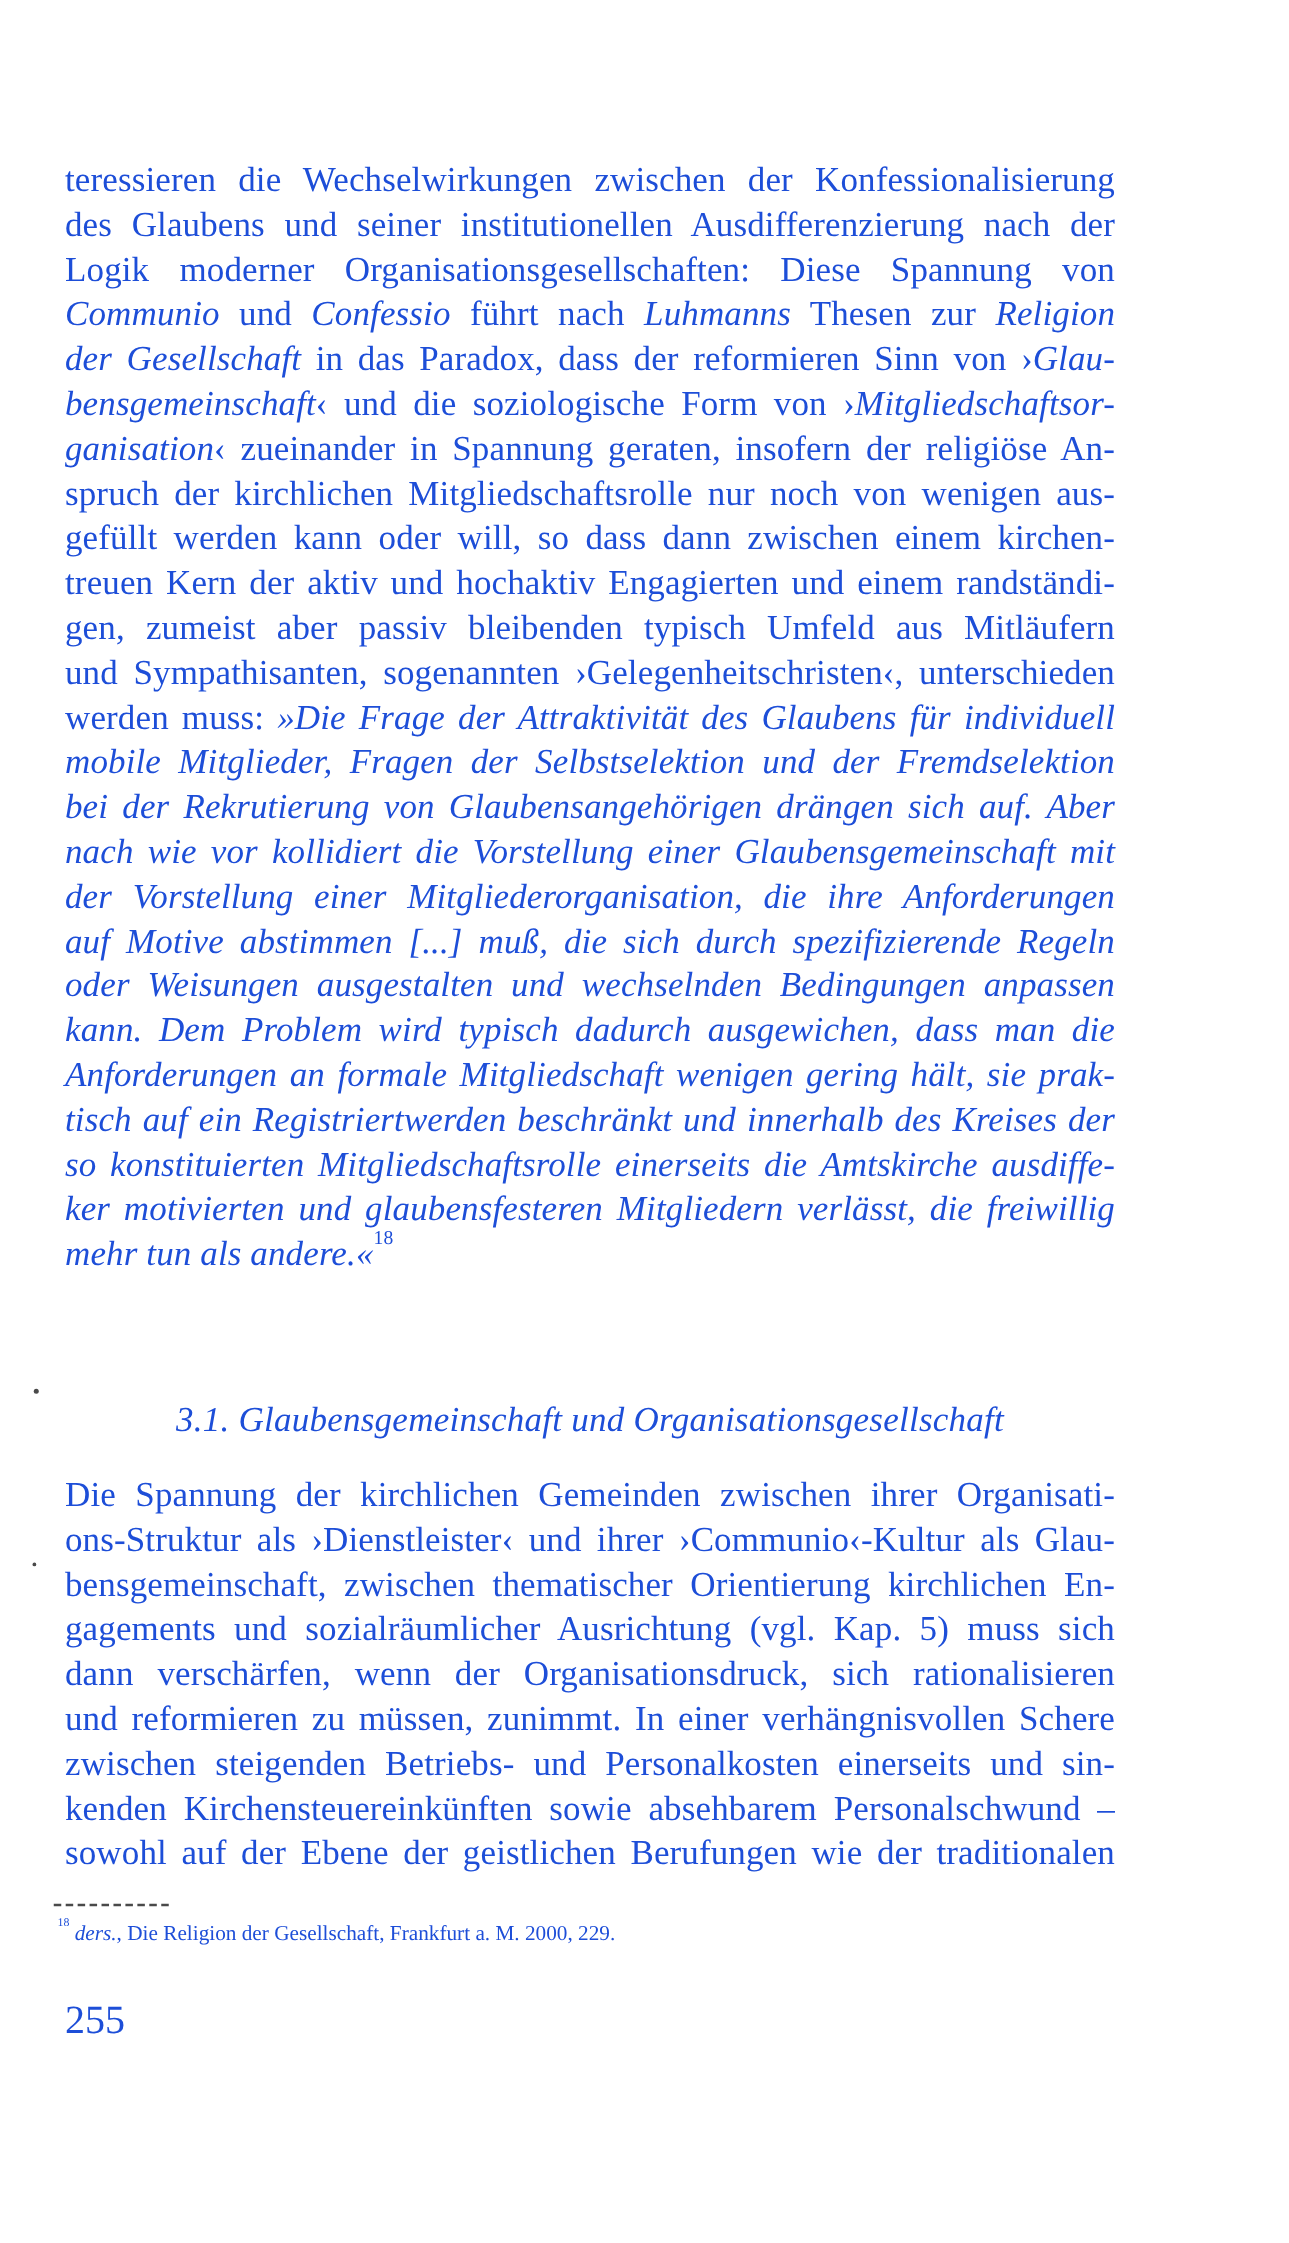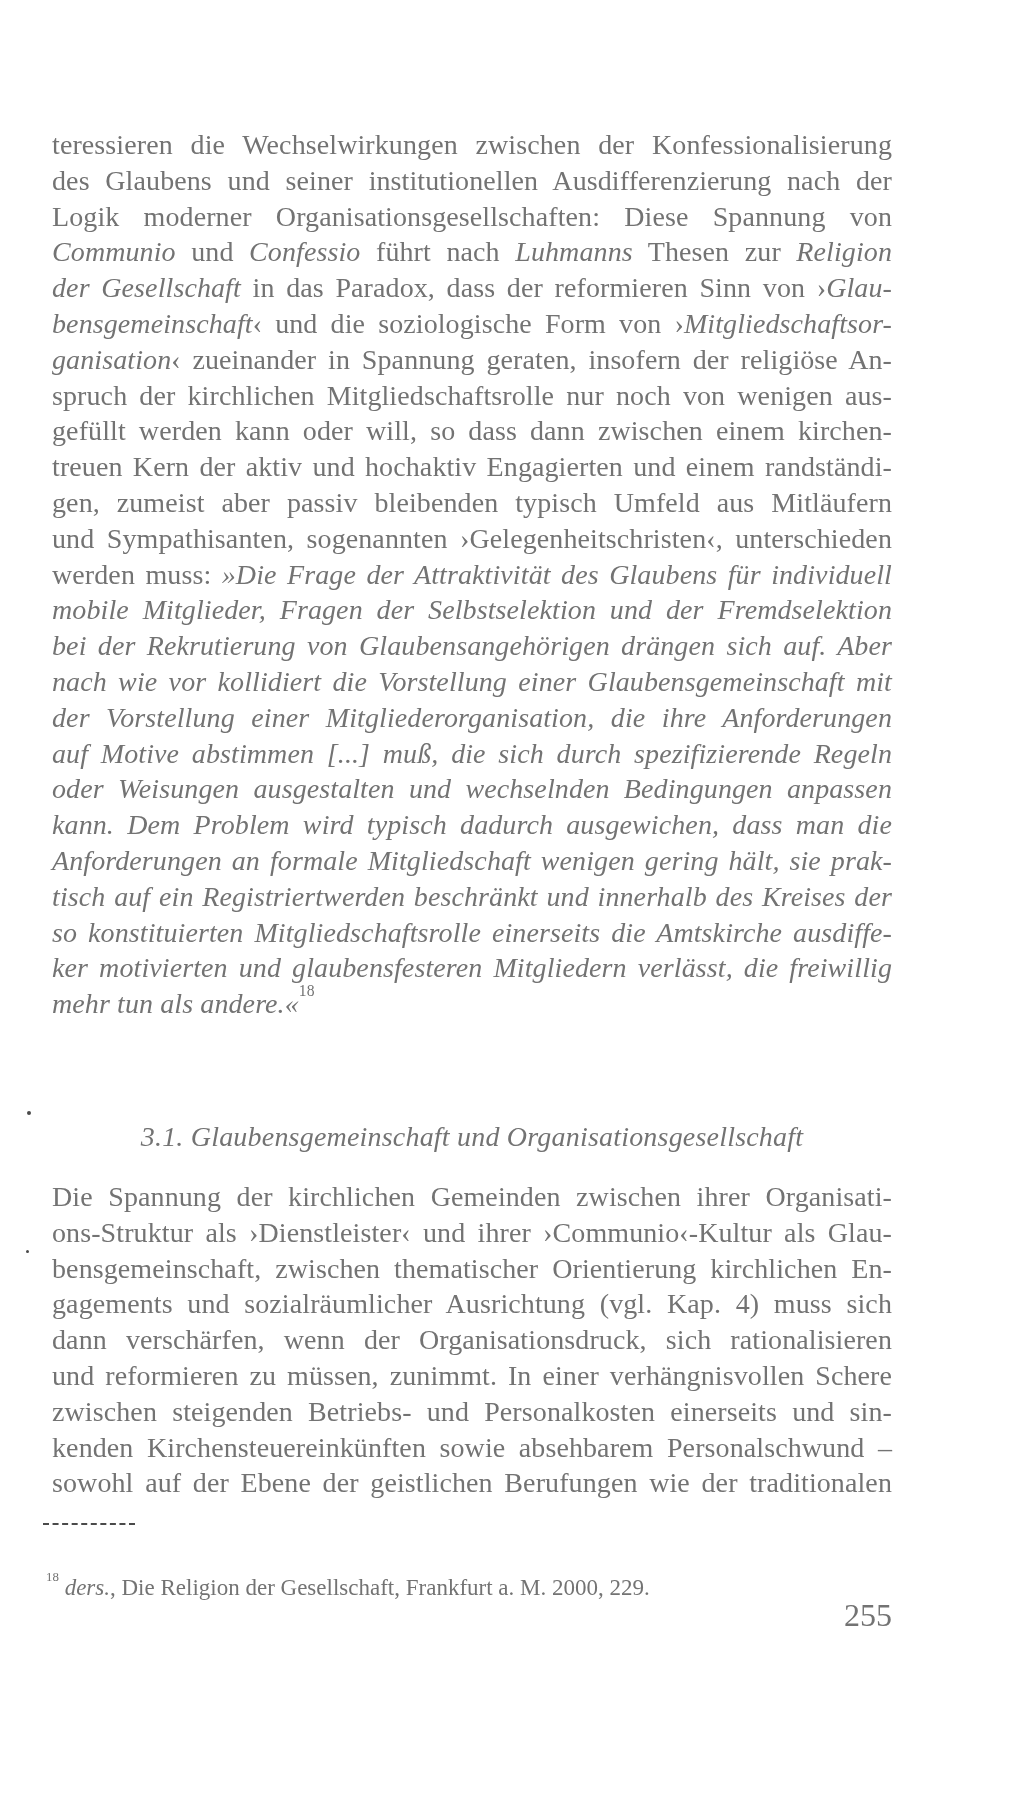--- a/index.html
+++ b/index.html
@@ -1,20 +1,20 @@
 <!DOCTYPE html>
 <html><head>
 <meta charset="utf-8">
 <style>
   html,body{margin:0;padding:0;background:#ffffff;}
   .page{
     position:relative;
     width:909px;height:1794px;
     background:#ffffff;
-    color:#737373;
+    color:#1d4ed8;
     font-family:"Liberation Serif","DejaVu Serif",serif;
     overflow:hidden;
   }
   .para{
     position:absolute;
     left:52px;width:840px;
     font-size:28px;
     line-height:35.8px;
     letter-spacing:0.1px;
   }
@@ -50,30 +50,28 @@
   .footnote-rule{
     position:absolute;
     left:43px;top:1523px;
     width:92px;height:0;
     border-top:2px dashed #4a4a4a;
   }
   .footnote{
     position:absolute;
     left:46px;top:1532px;
     width:840px;
-    font-size:23px;
+    font-size:17px;
     line-height:29px;
-    margin-top:41px;
   }
   .footnote .tline{text-align:left;text-align-last:left;height:auto;}
   .page-number{
     position:absolute;
     left:52px;top:1599px;
     width:840px;
-    text-align:right;
     font-size:32px;
     line-height:32px;
   }
   .speck{
     position:absolute;
     background:#4a4a4a;
     border-radius:50%;
   }
   #speck1{left:27px;top:1111px;width:4px;height:4px;}
   #speck2{left:26px;top:1250px;width:3px;height:3px;}
@@ -111,21 +109,21 @@
       <div class="tline"><i>ker motivierten und glaubensfesteren Mitgliedern verlässt, die freiwillig</i></div>
       <div class="tline lastline"><i>mehr tun als andere.«</i><sup>18</sup></div>
     </div>
 
   <div class="heading">3.1. Glaubensgemeinschaft und Organisationsgesellschaft</div>
 
   <div id="p2" class="para">
       <div class="tline"><span>Die Spannung der kirchlichen Gemeinden zwischen ihrer Organisati-</span></div>
       <div class="tline"><span>ons-Struktur als ›Dienstleister‹ und ihrer ›Communio‹-Kultur als Glau-</span></div>
       <div class="tline"><span>bensgemeinschaft, zwischen thematischer Orientierung kirchlichen En-</span></div>
-      <div class="tline"><span>gagements und sozialräumlicher Ausrichtung (vgl. Kap. 4) muss sich</span></div>
+      <div class="tline"><span>gagements und sozialräumlicher Ausrichtung (vgl. Kap. 5) muss sich</span></div>
       <div class="tline"><span>dann verschärfen, wenn der Organisationsdruck, sich rationalisieren</span></div>
       <div class="tline"><span>und reformieren zu müssen, zunimmt. In einer verhängnisvollen Schere</span></div>
       <div class="tline"><span>zwischen steigenden Betriebs- und Personalkosten einerseits und sin-</span></div>
       <div class="tline"><span>kenden Kirchensteuereinkünften sowie absehbarem Personalschwund –</span></div>
       <div class="tline"><span>sowohl auf der Ebene der geistlichen Berufungen wie der traditionalen</span></div>
     </div>
 
   <div class="footnote-rule"></div>
 
   <div class="footnote">

